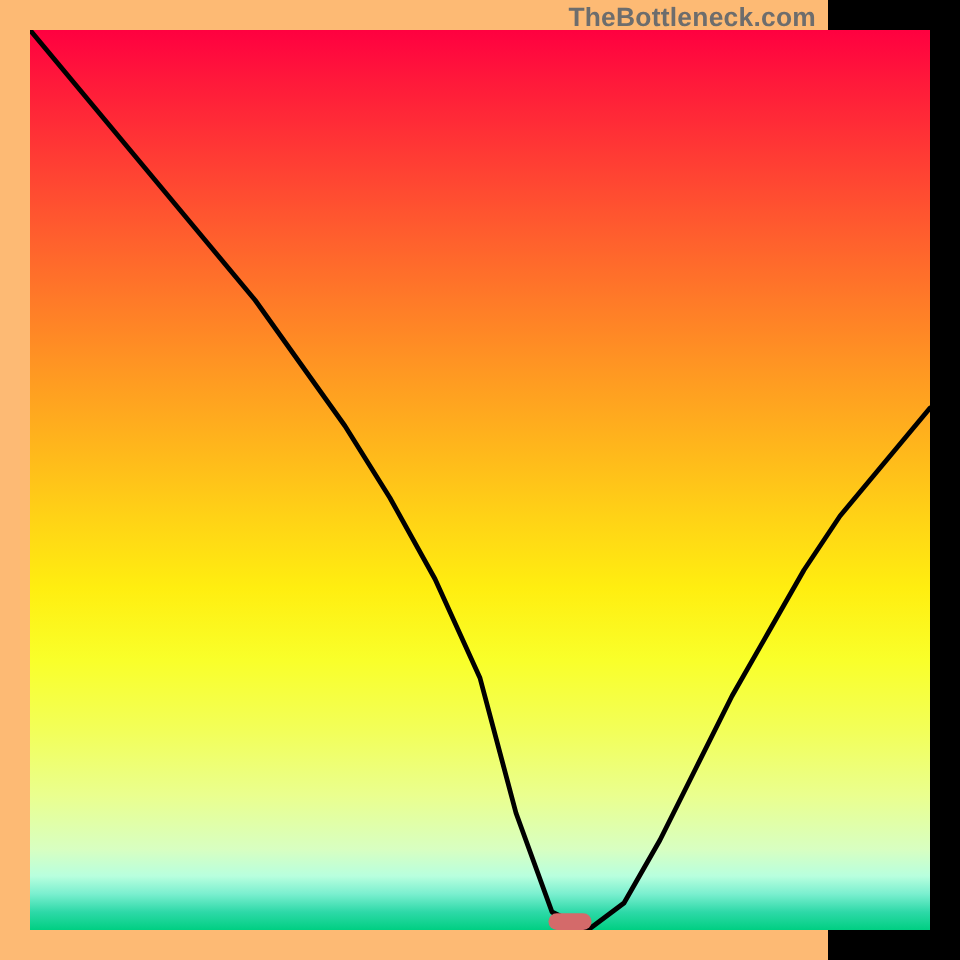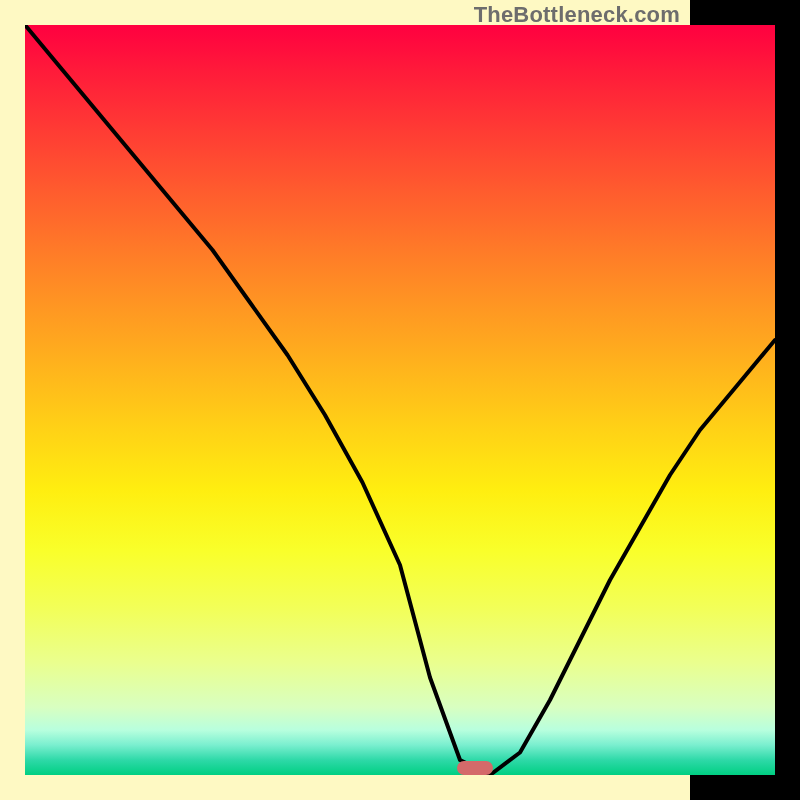--- a/index.html
+++ b/index.html
@@ -10,21 +10,21 @@
     background: #000;
     overflow: hidden;
     font-family: Arial, Helvetica, sans-serif;
   }
   .frame {
     position: absolute;
     left: 0;
     top: 0;
     width: 690px;
     height: 800px;
-    background: #fef9c3;
+    background: #fdba74;
   }
   .watermark {
     position: absolute;
     top: 2px;
     right: 10px;
     color: #6d6d6d;
     font-size: 22px;
     font-weight: 600;
     letter-spacing: 0.2px;
     user-select: none;

